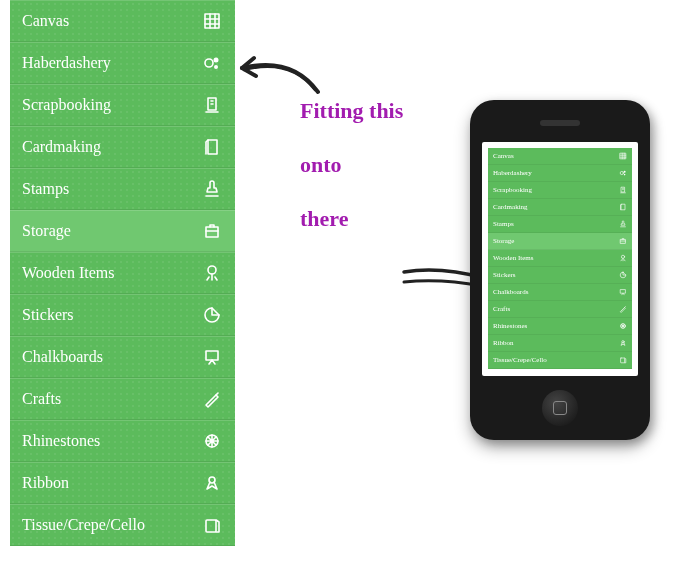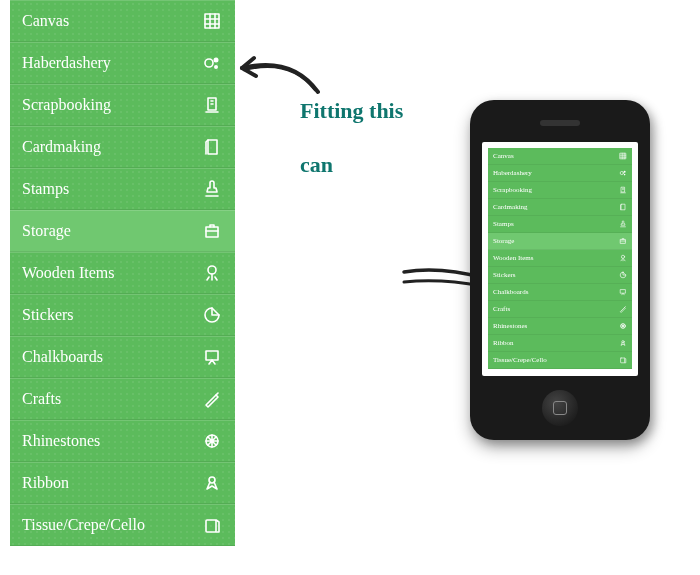--- a/index.html
+++ b/index.html
@@ -45,21 +45,21 @@
     justify-content: center;
     color: #ffffff;
   }
   .annotations {
     position: absolute;
     left: 300px;
     top: 100px;
     font-family: 'Segoe Script','Comic Sans MS', cursive;
     font-size: 22px;
     font-weight: bold;
-    color: #0f766e;
+    color: #a21caf;
     line-height: 1;
   }
   .annotations div { margin-bottom: 32px; }
   .arrow1 {
     position: absolute;
     left: 232px;
     top: 48px;
     width: 90px;
     height: 50px;
     pointer-events: none;
@@ -261,21 +261,22 @@
   </div>
 
 <svg class="arrow1" viewBox="0 0 90 50">
   <path d="M86 44 Q 60 8 10 20" stroke="#222" stroke-width="4" fill="none" stroke-linecap="round"></path>
   <path d="M83 42 Q 58 10 12 22" stroke="#222" stroke-width="2.5" fill="none" stroke-linecap="round"></path>
   <path d="M10 20 L22 10 M10 20 L24 28" stroke="#222" stroke-width="4" fill="none" stroke-linecap="round"></path>
 </svg>
 
 <div class="annotations">
   <div>Fitting this</div>
-  <div>can</div>
+  <div>onto</div>
+  <div>there</div>
 </div>
 
 <svg class="arrow2" viewBox="0 0 90 40">
   <path d="M4 12 Q 40 6 84 18" stroke="#222" stroke-width="3.5" fill="none" stroke-linecap="round"></path>
   <path d="M4 22 Q 40 18 82 26" stroke="#222" stroke-width="3" fill="none" stroke-linecap="round"></path>
   <path d="M84 18 L72 8 M84 18 L72 30" stroke="#222" stroke-width="3.5" fill="none" stroke-linecap="round"></path>
 </svg>
 
 <div class="phone">
   <div class="phone-speaker"></div>

